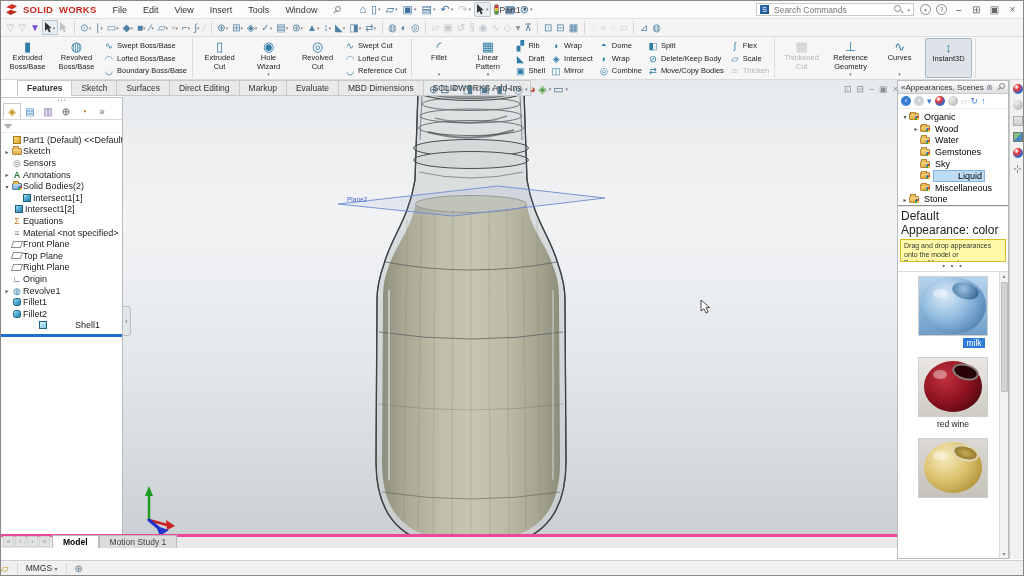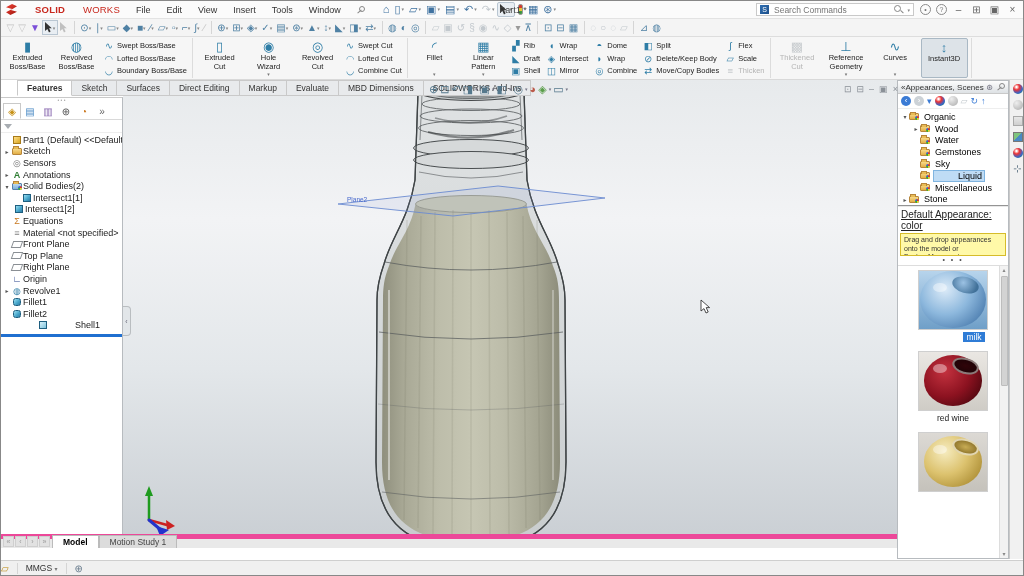--- a/index.html
+++ b/index.html
@@ -1,24 +1,24 @@
 <!DOCTYPE html>
 <html><head>
 <meta charset="utf-8">
 <style>
   html,body{margin:0;padding:0;background:#9aa0a6;}
   *{box-sizing:border-box;font-family:"Liberation Sans",sans-serif;-webkit-font-smoothing:antialiased;}
   #app{position:relative;width:1024px;height:576px;background:#fff;overflow:hidden;border:1px solid #888;}
 
   
   #titlebar{position:absolute;left:0;top:0;width:1024px;height:18px;background:#fbfbfb;border-bottom:1px solid #e3e3e3;display:flex;align-items:center;font-size:9px;color:#333;}
-  .logo{display:flex;gap:18px;padding:0 8px 0 5px;}
+  .logo{display:flex;gap:6px;padding:0 8px 0 5px;}
   .logo-mark{width:11px;height:11px;background:linear-gradient(135deg,#e03a2f 20%,#b01f16 80%);clip-path:polygon(0 30%,55% 0,100% 20%,45% 55%,100% 70%,40% 100%,0 75%,55% 45%);}
   .logo-bold{font-weight:bold;color:#c8281e;font-size:9.5px;letter-spacing:.2px;}
-  .logo-light{color:#c8281e;font-size:9.5px;letter-spacing:.2px;}
+  .logo-light{color:#c8281e;font-size:9.5px;letter-spacing:.2px;font-weight:bold;}
   .menu-item{padding:0 8px;cursor:default;}
   .pin{width:10px;height:10px;position:relative;margin:0 6px;}
   .pin::before{content:"";position:absolute;left:4px;top:1px;width:4px;height:4px;border:1px solid #888;border-radius:50%;}
   .pin::after{content:"";position:absolute;left:2px;top:6px;width:5px;height:1px;background:#888;transform:rotate(-40deg);}
   .qa-wrap{display:flex;align-items:center;gap:1px;margin-left:10px;}
   .qa-btn{display:flex;align-items:center;height:15px;padding:0 2px;border-radius:2px;color:#3f72a0;font-size:11px;line-height:15px;}
   .qa-btn.active{border:1px solid #b9c6d2;background:#e9eef3;}
   .qa-btn.disabled{color:#c3c9ce;}
   .qa-dd{font-size:5px;color:#888;margin-left:1px;}
   .traffic{width:5px;height:11px;border-radius:2px;background:linear-gradient(#d23b2f 0 34%,#e8c23a 34% 64%,#3f9e43 64%);border:1px solid #999;}
@@ -106,21 +106,21 @@
   .nav-circle{width:10px;height:10px;border-radius:50%;background:#3a7bd5;color:#fff;font-size:8px;line-height:9px;text-align:center;}
   .nav-circle.dis{background:#ccd2d7;}
   .tpt{font-size:9px;color:#3a7bd5;}
   .tpt.dis{color:#c3c9ce;}
   .ball{width:10px;height:10px;border-radius:50%;background:radial-gradient(circle at 35% 30%,#fff 5%,#e33 30%,#36c 65%,#283);}
   .ball.gray{background:radial-gradient(circle at 35% 30%,#eee,#aaa);}
   .tp-tree{padding-top:2px;}
   .tp-row{display:flex;align-items:center;height:11.8px;white-space:nowrap;}
   .tp-row .lbl{padding:0 2px;}
   .tp-row.sel .lbl{background:#bfdcf5;border:1px solid #7fb4e0;padding-left:24px;}
-  .tp-default{border-top:2px groove #e8e8e8;padding:2px 3px 1px 3px;font-size:10px;color:#222;text-decoration:underline;}
+  .tp-default{border-top:2px groove #e8e8e8;padding:2px 3px 1px 3px;font-size:12px;color:#222;}
   .tooltip{margin:1px 2px;background:#fff9a8;border:1px solid #d6bc2a;padding:2px 3px;font-size:7px;line-height:8.5px;color:#333;height:23px;overflow:hidden;}
   .dots{text-align:center;font-size:7px;color:#555;letter-spacing:2px;line-height:6px;border-bottom:1px solid #ddd;padding-bottom:2px;}
   .thumbs{flex:1;overflow:hidden;position:relative;padding-top:4px;}
   .thumb{height:81px;display:flex;flex-direction:column;align-items:center;}
   .timg{width:70px;height:60px;border:1px solid #cfcfcf;position:relative;overflow:hidden;}
   .sphere{position:absolute;left:7%;top:5%;width:86%;height:88%;border-radius:50%;}
   .hole{position:absolute;width:40%;height:28%;border-radius:50%;top:10%;right:12%;transform:rotate(15deg);}
   .hl{position:absolute;width:14px;height:9px;left:20%;top:20%;background:rgba(255,255,255,.4);border-radius:50%;}
   .timg.milk{background:linear-gradient(180deg,#b7d4ec,#6f9fc8);}
   .milk .sphere{background:radial-gradient(circle at 38% 32%,#dcebf8,#8db8dd 45%,#5585b5 78%,#3f6b99);left:2%;top:0;width:96%;height:98%;}
@@ -141,21 +141,21 @@
   .vs-thumb{width:7px;height:110px;background:#d3d3d3;border:1px solid #bdbdbd;border-radius:1px;margin-top:2px;}
 
   
   #strip{position:absolute;left:1008px;top:79px;width:16px;height:479px;background:#f1f1f1;border-left:1px solid #c9c9c9;z-index:3;display:flex;flex-direction:column;align-items:center;padding-top:3px;gap:5px;}
   .strip-ic{width:11px;height:11px;display:flex;align-items:center;justify-content:center;}
   .sq{width:10px;height:10px;border:1px solid #aaa;background:linear-gradient(#e8e8e8,#cfcfcf);}
   .sq.scene{background:linear-gradient(135deg,#7ec47e 50%,#4a8ac4 50%);border-color:#777;}
   .compass{font-size:10px;color:#556b7d;}
 
   
-  #modeltabs{position:absolute;left:0;top:533px;width:896px;height:14px;background:#e9e9e9;border-top:5px solid #ec4899;display:flex;align-items:flex-end;font-size:8.5px;z-index:4;}
+  #modeltabs{position:absolute;left:0;top:533px;width:896px;height:14px;background:#e9e9e9;border-top:3px solid #ec4899;display:flex;align-items:flex-end;font-size:8.5px;z-index:4;}
   .mt-nav{display:flex;gap:1px;padding:0 2px 1px 2px;}
   .mt-nav span{width:11px;height:11px;border:1px solid #cfcfcf;background:#e2e2e2;color:#9a9a9a;font-size:7px;text-align:center;line-height:10px;}
   .mtab{padding:1px 10px;border:1px solid #bbb;border-bottom:none;background:#dcdcdc;color:#444;height:13px;}
   .mtab.active{background:#fff;font-weight:bold;color:#000;}
 
   
   #statusbar{position:absolute;left:0;top:559px;width:1024px;height:15px;background:#f0f0f0;border-top:1px solid #cfcfcf;display:flex;align-items:center;font-size:8.5px;color:#333;z-index:5;}
   .sb-left{padding-left:4px;flex:1;}
   .sb-right{display:flex;align-items:center;gap:8px;padding-right:8px;}
   .sb-sep{width:1px;height:11px;background:#d5d5d5;}
@@ -473,21 +473,21 @@
           <div class="rsi">
             <span class="rico-s">∿</span>
             <span>Swept Cut</span>
           </div>
           <div class="rsi">
             <span class="rico-s">◠</span>
             <span>Lofted Cut</span>
           </div>
           <div class="rsi">
             <span class="rico-s">◡</span>
-            <span>Combine Cut</span>
+            <span>Reference Cut</span>
           </div>
         </div>
       </div>
       <div class="rgroup">
         <div class="rbig">
           <span class="rico">◜</span>
           <span>Fillet</span>
           <span>&nbsp;</span>
           <span class="rdd">▾</span>
         </div>

